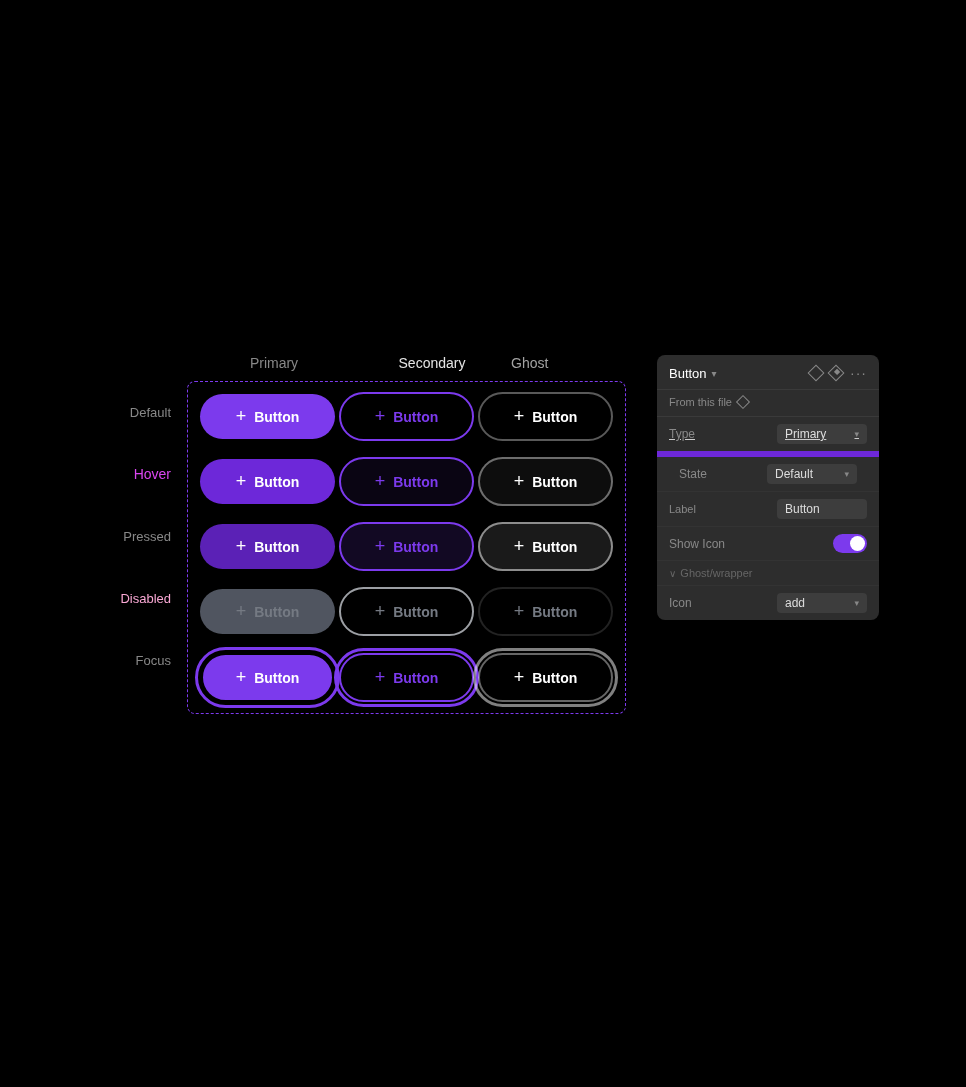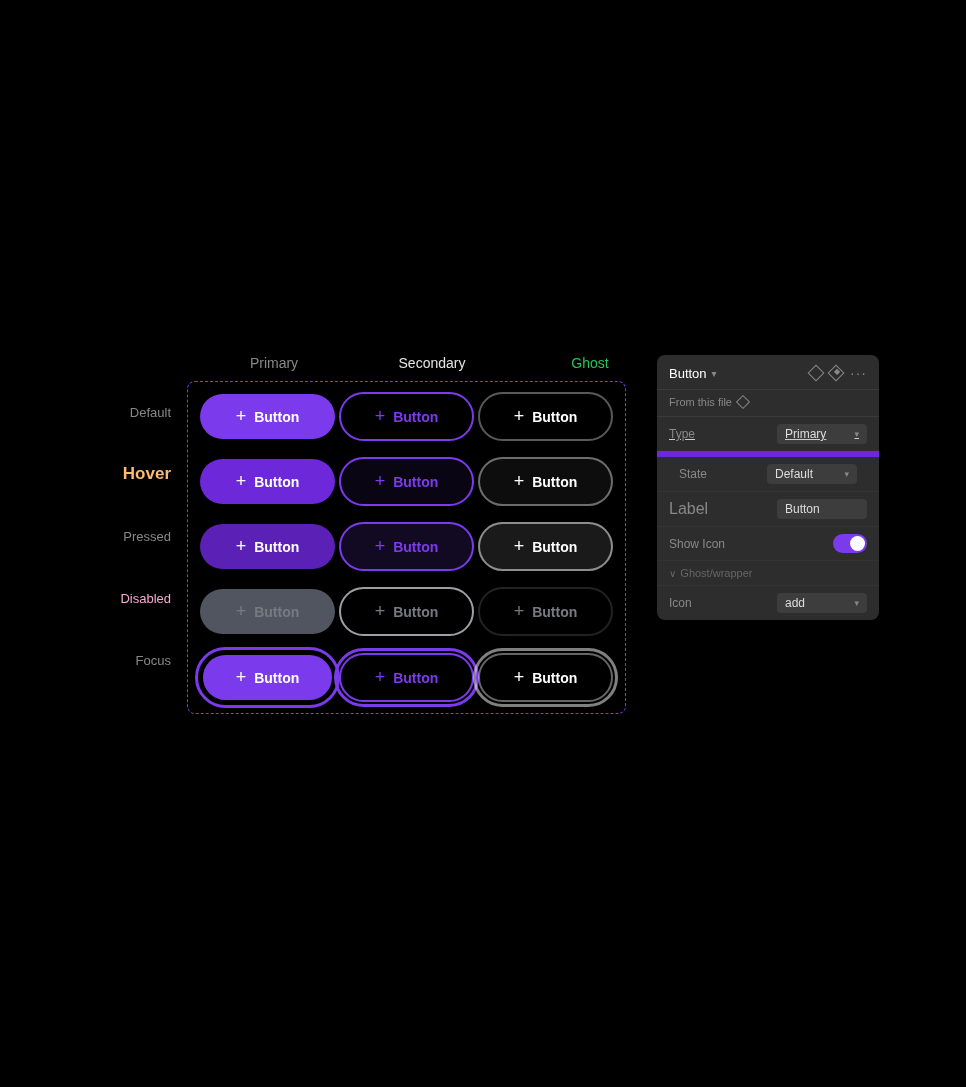--- a/index.html
+++ b/index.html
@@ -19,28 +19,28 @@
 
 <div style="position: relative; width: 892px; height: 1087px;">
 
   <div style="position: absolute; top: 355px; left: 50px; display: flex; align-items: flex-start;">
 
     <div style="display: flex; flex-direction: column;">
 
       <div style="display: flex; margin-left: 108px; margin-bottom: 10px;">
         <div style="width: 158px; text-align: center; color: #888; font-size: 14px;">Primary</div>
         <div style="width: 158px; text-align: center; color: #e5e5e5; font-size: 14px;">Secondary</div>
-        <div style="width: 158px; text-align: center; color: #22c55e; font-size: 14px;">Ghost</div>
+        <div style="width: 158px; color: #a3a3a3; font-size: 14px;">Ghost</div>
       </div>
 
       <div style="display: flex; align-items: flex-start;">
 
         <div style="display: flex; flex-direction: column; margin-top: 0;">
           <div style="height: 62px; display: flex; align-items: center; justify-content: flex-end; padding-right: 16px; width: 100px; color: #888; font-size: 13px;">Default</div>
-          <div style="height: 62px; display: flex; align-items: center; justify-content: flex-end; padding-right: 16px; width: 100px; color: #fdba74; font-size: 17px; font-weight: bold;">Hover</div>
+          <div style="height: 62px; display: flex; align-items: center; justify-content: flex-end; padding-right: 16px; width: 100px; color: #d946ef; font-size: 14px;">Hover</div>
           <div style="height: 62px; display: flex; align-items: center; justify-content: flex-end; padding-right: 16px; width: 100px; color: #888; font-size: 13px;">Pressed</div>
           <div style="height: 62px; display: flex; align-items: center; justify-content: flex-end; padding-right: 16px; width: 100px; color: #f9a8d4; font-size: 13px;">Disabled</div>
           <div style="height: 62px; display: flex; align-items: center; justify-content: flex-end; padding-right: 16px; width: 100px; color: #888; font-size: 13px;">Focus</div>
         </div>
 
         <div style="border: 1.5px dashed #7c3aed; border-radius: 8px; padding: 2px 12px;">
 
           <div style="display: flex; align-items: center; padding: 8px 0; gap: 4px;">
             <button style="display:inline-flex;align-items:center;gap:8px;padding:12px 18px;border-radius:50px;font-size:14px;font-weight:600;cursor:pointer;border:none;background:#7c3aed;color:#fff;width:135px;justify-content:center;">
               <span style="font-size:18px;font-weight:300;">+</span>
@@ -154,21 +154,21 @@
 
     <div style="display:flex;align-items:center;justify-content:space-between;padding:7px 22px;border-bottom:1px solid #333;">
       <span style="color:#888;font-size:12px;">State</span>
       <div style="background:#3d3d3d;border-radius:4px;color:#ddd;font-size:12px;padding:3px 8px;display:flex;align-items:center;gap:16px;cursor:pointer;min-width:90px;justify-content:space-between;">
         <span>Default</span>
         <span style="font-size:9px;color:#888;">▾</span>
       </div>
     </div>
 
     <div style="display:flex;align-items:center;justify-content:space-between;padding:7px 12px;border-bottom:1px solid #333;">
-      <span style="color:#888;font-size:16px;">Label</span>
+      <span style="color:#888;font-size:11px;">Label</span>
       <div style="background:#3d3d3d;border-radius:4px;color:#ddd;font-size:12px;padding:3px 8px;min-width:90px;cursor:text;">
         <span>Button</span>
       </div>
     </div>
 
     <div style="display:flex;align-items:center;justify-content:space-between;padding:7px 12px;border-bottom:1px solid #333;">
       <span style="color:#888;font-size:12px;">Show Icon</span>
       <div style="width:34px;height:19px;background:#7c3aed;border-radius:10px;position:relative;cursor:pointer;">
         <div style="position:absolute;width:15px;height:15px;background:#fff;border-radius:50%;top:2px;right:2px;"></div>
       </div>

